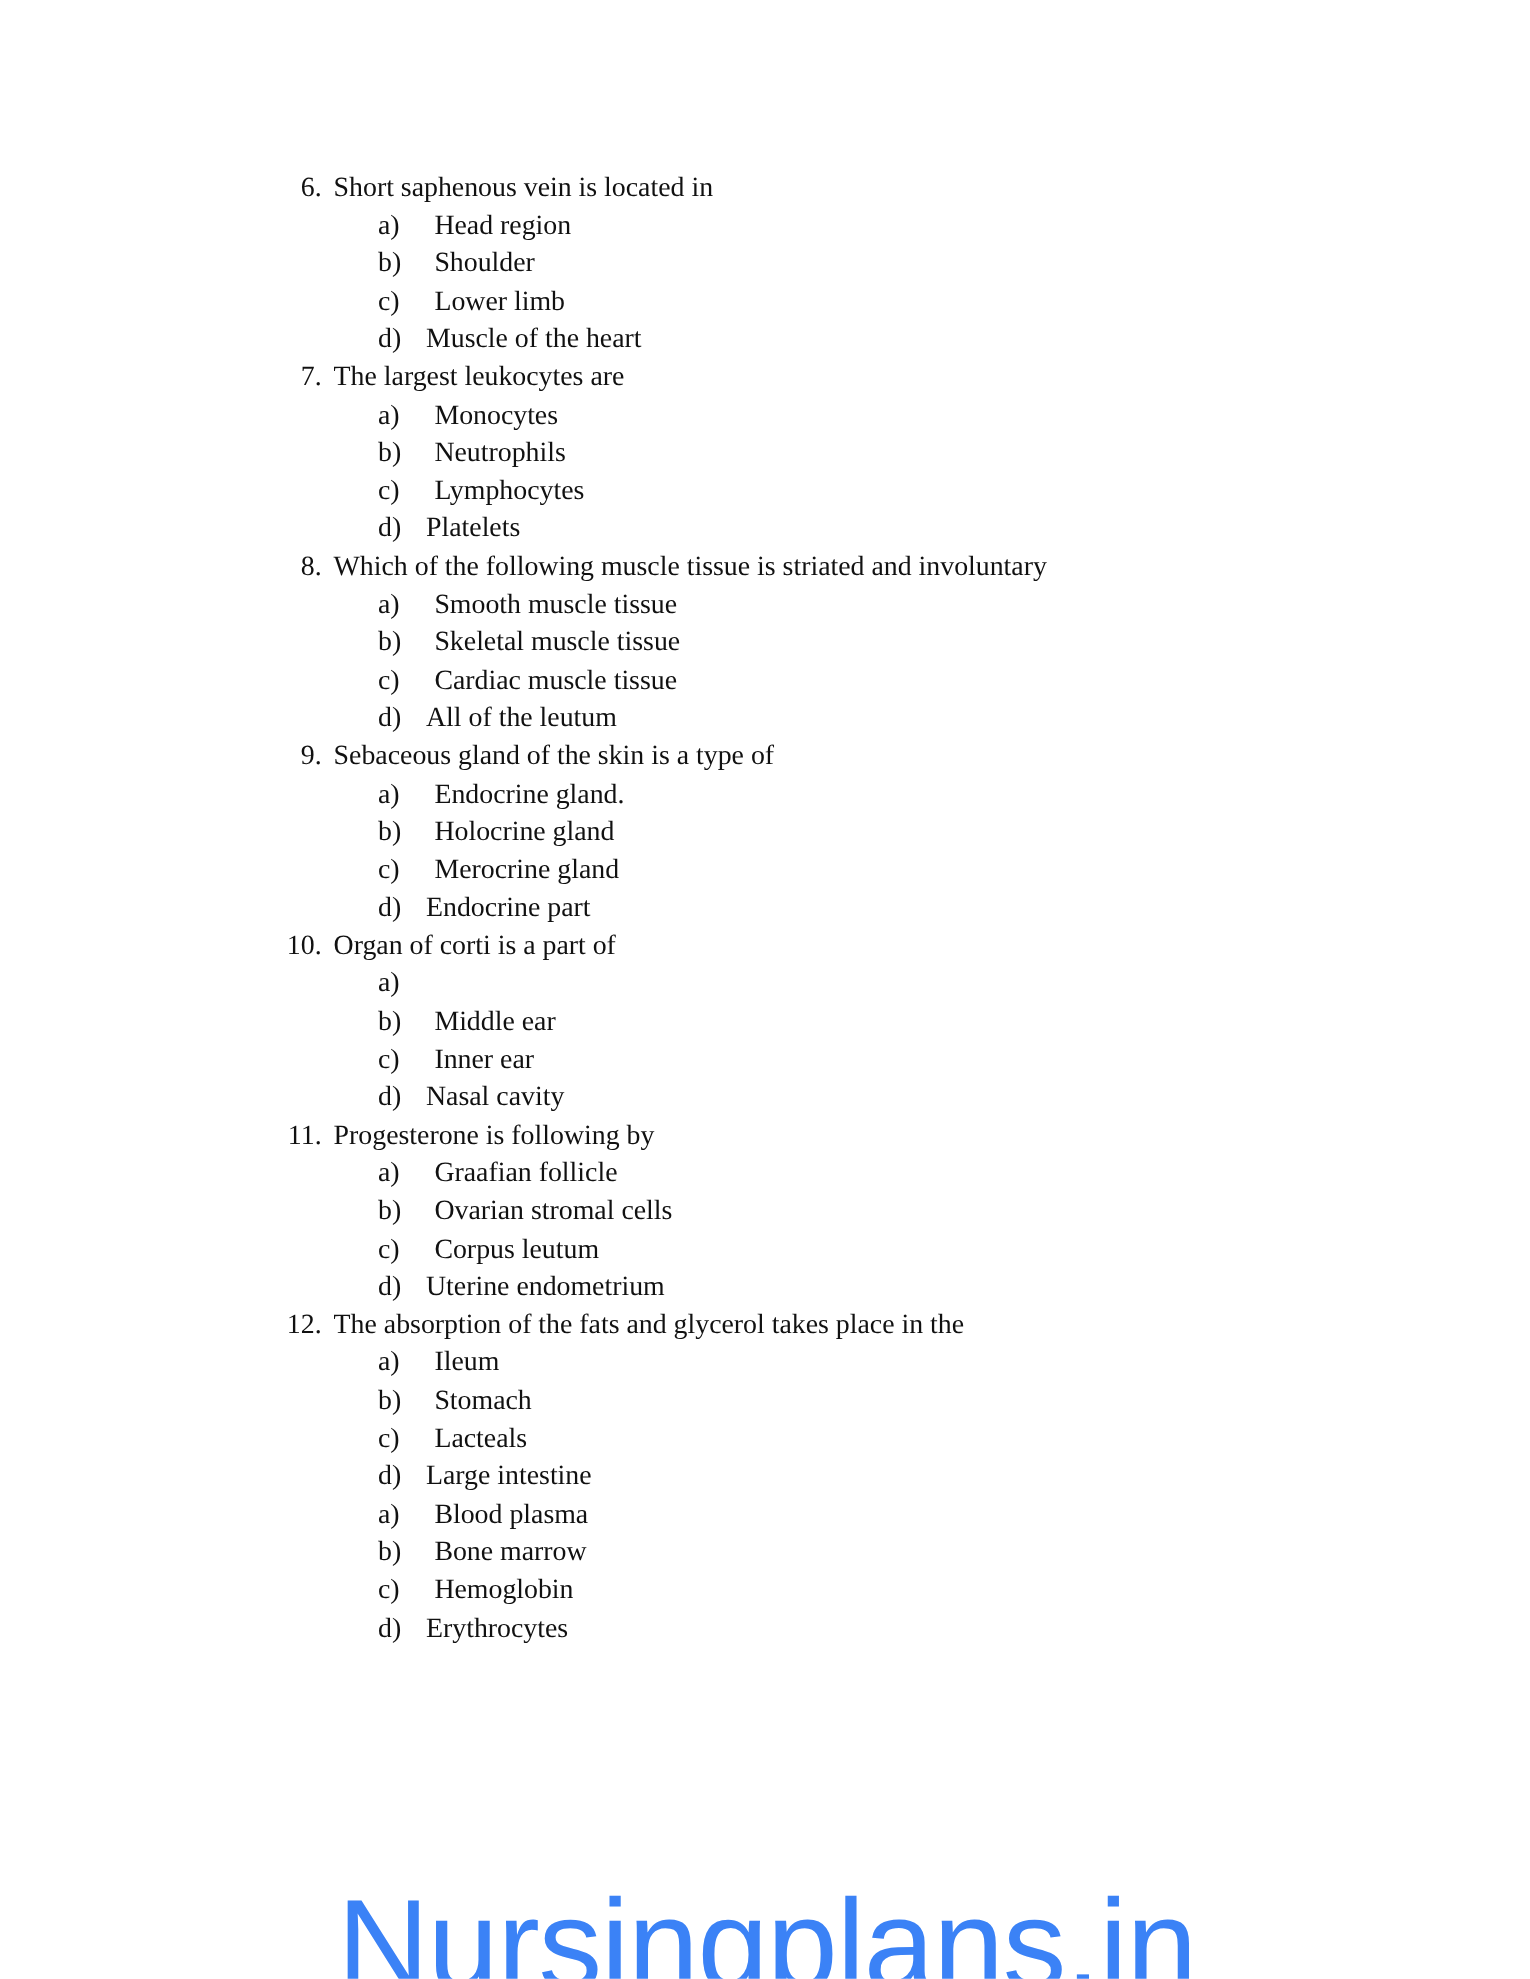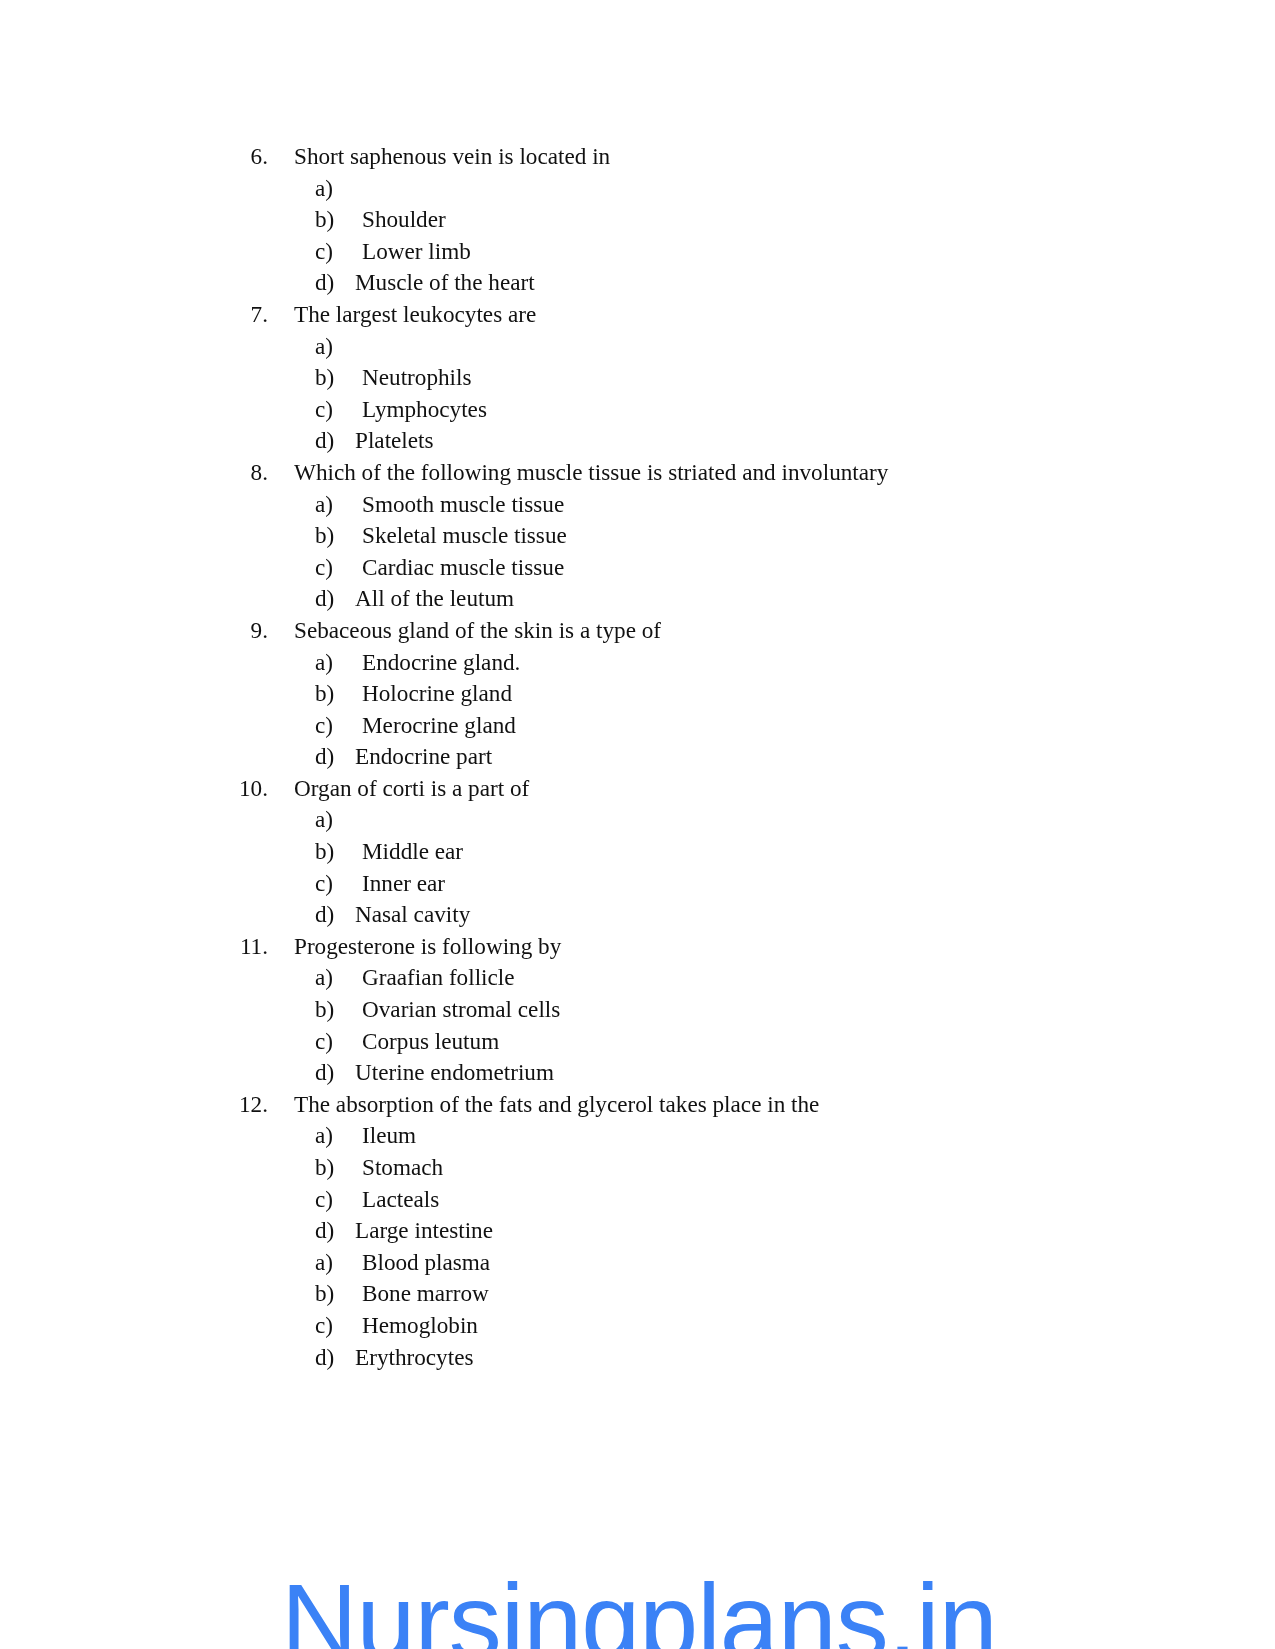--- a/index.html
+++ b/index.html
@@ -48,21 +48,20 @@
   }
   .q-num {
     width: 40px;
     flex: 0 0 40px;
     text-align: right;
     padding-right: 10px;
     box-sizing: border-box;
   }
   .q-text {
     flex: 1 1 auto;
-    margin-left: 16px;
   }
 
   
   .opt-row {
     display: flex;
     align-items: baseline;
     height: 31.6px;
     font-size: 23.2px;
     line-height: 31.6px;
     white-space: nowrap;
@@ -104,20 +103,21 @@
 <div class="page">
 
   <div class="question-list">
       <div class="question-block">
         <div class="q-row">
           <span class="q-num">6.</span>
           <span class="q-text">Short saphenous vein is located in</span>
         </div>
         <div class="opt-row">
           <span class="opt-marker">a)</span>
+          <span class="opt-text">Head region</span>
         </div>
         <div class="opt-row">
           <span class="opt-marker">b)</span>
           <span class="opt-text">Shoulder</span>
         </div>
         <div class="opt-row">
           <span class="opt-marker">c)</span>
           <span class="opt-text">Lower limb</span>
         </div>
         <div class="opt-row tight">
@@ -125,20 +125,21 @@
           <span class="opt-text">Muscle of the heart</span>
         </div>
       </div>
       <div class="question-block">
         <div class="q-row">
           <span class="q-num">7.</span>
           <span class="q-text">The largest leukocytes are</span>
         </div>
         <div class="opt-row">
           <span class="opt-marker">a)</span>
+          <span class="opt-text">Monocytes</span>
         </div>
         <div class="opt-row">
           <span class="opt-marker">b)</span>
           <span class="opt-text">Neutrophils</span>
         </div>
         <div class="opt-row">
           <span class="opt-marker">c)</span>
           <span class="opt-text">Lymphocytes</span>
         </div>
         <div class="opt-row tight">

